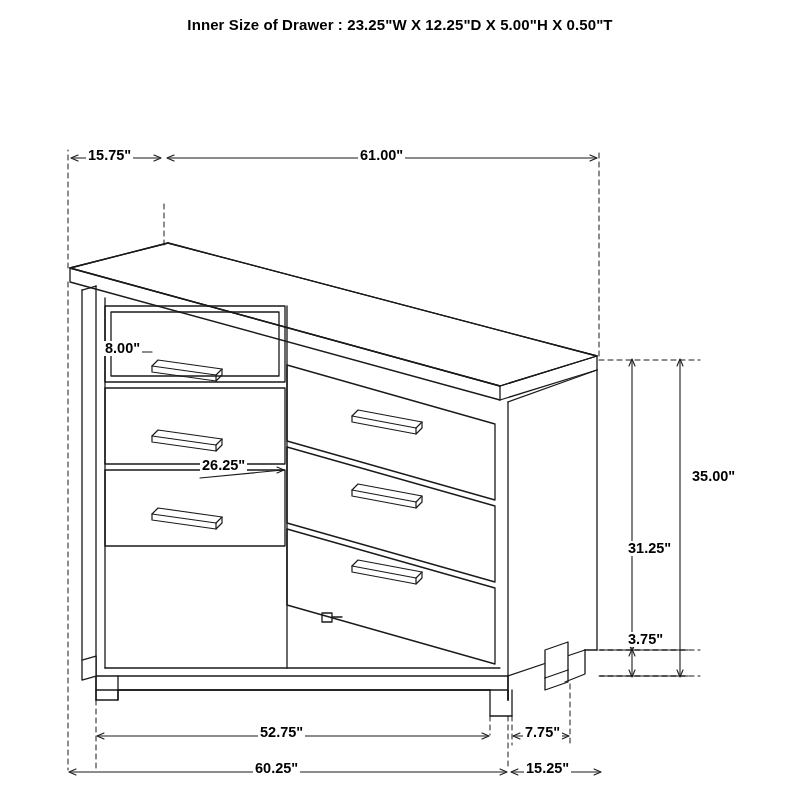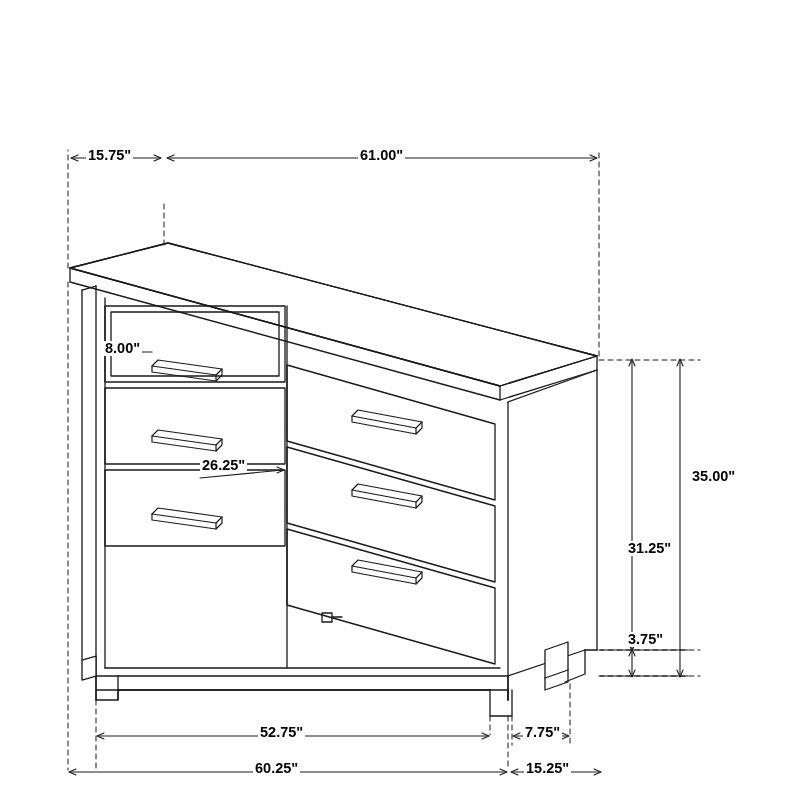--- a/index.html
+++ b/index.html
@@ -45,20 +45,21 @@
     background: #ffffff;
     padding: 0 2px;
     line-height: 15px;
   }
 </style>
 </head>
 <body>
 
 <div id="stage">
 
+  <div id="title">Inner Size of Drawer : 23.25"W X 12.25"D X 5.00"H X 0.50"T</div>
 
   <svg id="drawing" viewBox="0 0 800 800">
     <g fill="none" stroke="#1a1a1a" stroke-width="1.3" stroke-linejoin="round" stroke-linecap="round">
 
       <polygon points="70,268 168,243 597,356 500,386" fill="#ffffff"></polygon>
       <polygon points="70,268 168,243 597,356 500,386" fill="none"></polygon>
 
       <polyline points="70,268 70,282 500,400 500,386"></polyline>
       <polyline points="500,400 597,370 597,356"></polyline>
 

